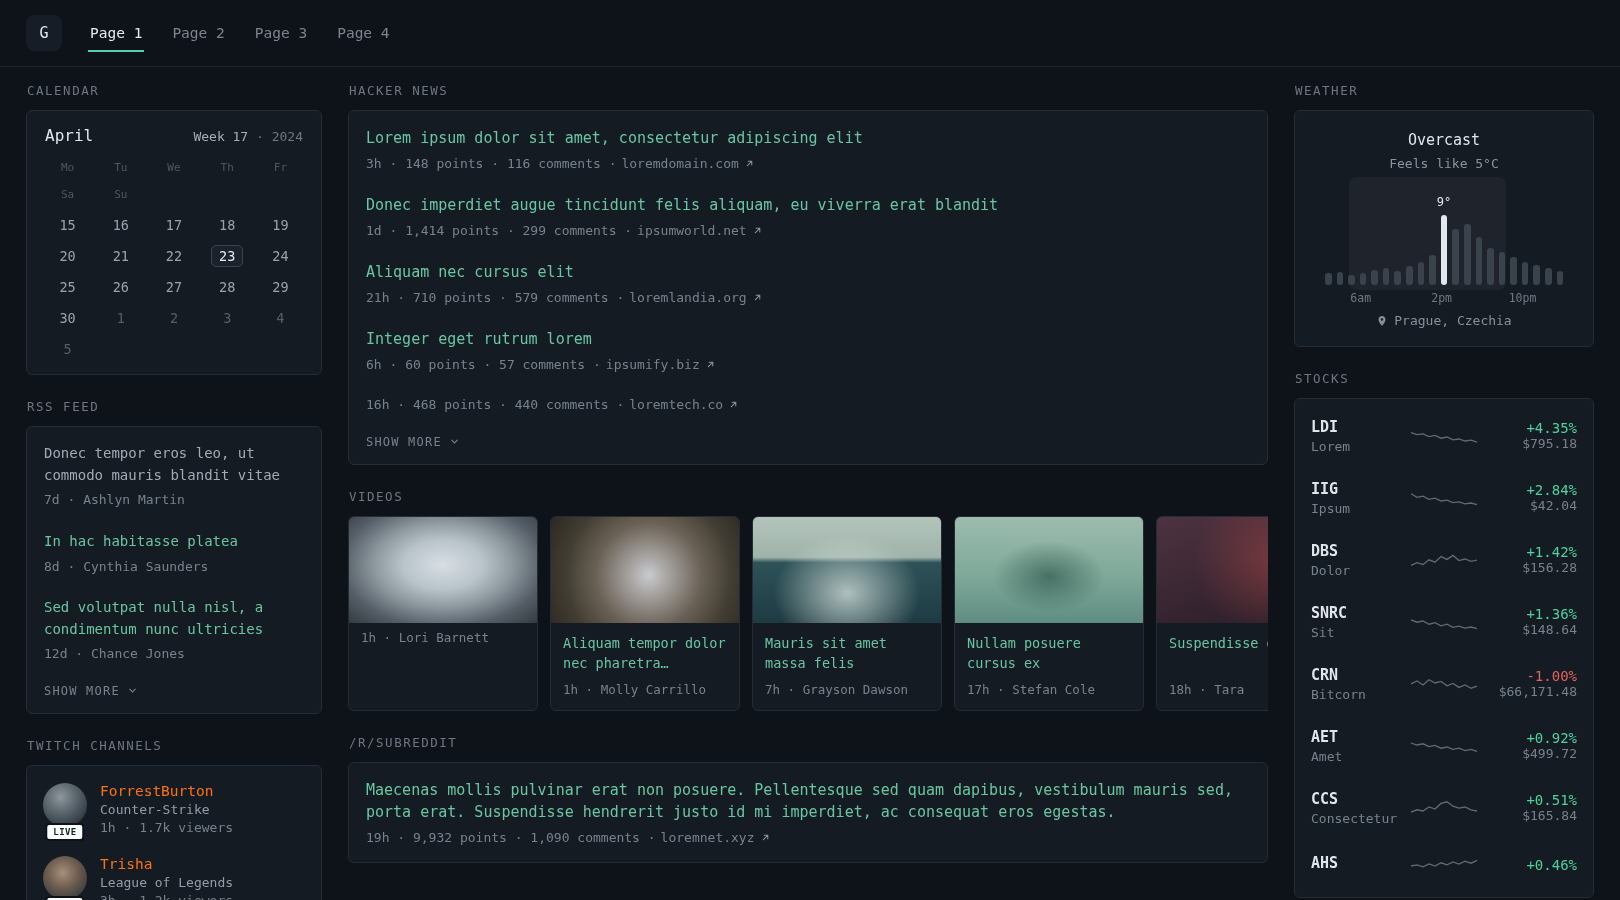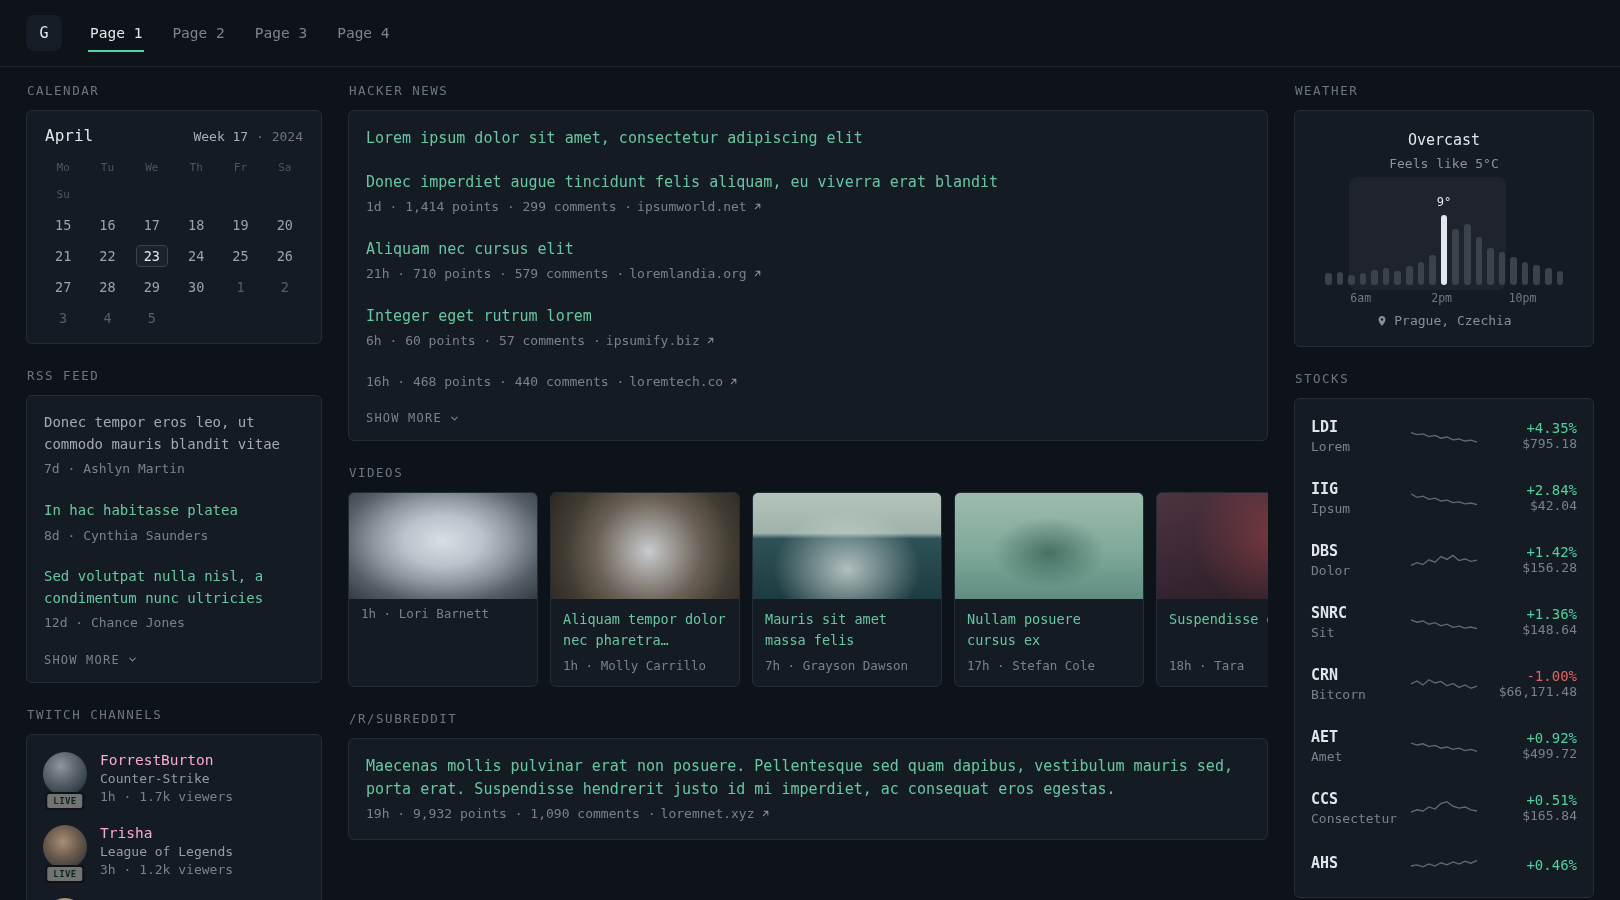--- a/index.html
+++ b/index.html
@@ -28,21 +28,21 @@
             color:#6d7681; margin:0 0 12px 1px; text-transform:uppercase; }
   .card { background:#151b23; border:1px solid #242c36; border-radius:6px; }
 
   
   .cal-card { padding:15px 14px 10px; }
   .cal-head { display:flex; justify-content:space-between; align-items:baseline;
               padding:0 4px 10px; }
   .cal-month { font-size:16px; color:#e1e6ec; }
   .cal-week { font-size:13px; color:#a6aeb8; }
   .cal-week .sep,.cal-week .yr { color:#6d7681; }
-  .cal-grid { display:grid; grid-template-columns:repeat(6,1fr); }
+  .cal-grid { display:grid; grid-template-columns:repeat(5,1fr); }
   .cal-dow { text-align:center; font-size:11px; color:#4e565f; padding:6px 0 8px; }
   .cal-cell { height:31px; display:flex; align-items:center; justify-content:center;
               font-size:13.5px; color:#9aa3ad; cursor:pointer; }
   .cal-cell span { padding:2px 7px; border:1px solid transparent; border-radius:5px; }
   .cal-cell.dim { color:#565e68; }
   .cal-cell.selected span { border-color:#3a434f; background:#1b222c; color:#e4e9ef; }
 
   
   .list-card { padding:16px 17px 15px; }
   .feed-item { margin-bottom:21px; }
@@ -59,25 +59,25 @@
   
   .tw-card { padding:17px 16px; }
   .tw-item { display:flex; gap:13px; margin-bottom:21px; cursor:pointer; }
   .tw-item:last-child { margin-bottom:0; }
   .tw-avwrap { position:relative; width:44px; flex:none; }
   .tw-avatar { width:44px; height:44px; border-radius:50%; }
   .tw-avatar.av1 { background:radial-gradient(circle at 40% 32%,#8e979c 0%,#5c676e 38%,#2e3a43 78%,#1f2a32 100%); }
   .tw-avatar.av2 { background:radial-gradient(circle at 45% 38%,#a78f7a 0%,#6e5d4e 42%,#35393f 82%); }
   .tw-avatar.av3 { background:radial-gradient(circle at 45% 33%,#d8c6a8 0%,#a08b6f 42%,#4a4440 82%); }
   .tw-live { display:none; position:absolute; left:50%; bottom:-6px; transform:translateX(-50%);
-             background:#737373; color:#0a2b1c; font-size:9px; font-weight:bold;
+             background:#ffffff; color:#0a2b1c; font-size:9px; font-weight:bold;
              letter-spacing:.05em; padding:2px 6px; border-radius:4px;
              border:2px solid #0e1319; }
   .tw-live.show { display:block; }
-  .tw-name { color:#f9a8d4; font-size:14.5px; }
+  .tw-name { color:#f97316; font-size:14.5px; }
   .tw-game { color:#949da7; font-size:13px; margin-top:3px; }
   .tw-meta { color:#78828c; font-size:13px; margin-top:3px; }
 
   
   .video-row { display:flex; gap:12px; overflow:hidden; }
   .video-card { width:190px; flex:none; background:#151b23; border:1px solid #242c36;
                 border-radius:6px; overflow:hidden; cursor:pointer; }
   .vthumb { height:106px; width:100%; }
   .vthumb.t1 { background:radial-gradient(ellipse at 50% 45%,#d8dfe3 0%,#b9c3ca 30%,#8d979e 52%,#555e66 76%,#333a41 100%); }
   .vthumb.t2 { background:radial-gradient(circle at 52% 55%,#c8cbce 0%,#9c9894 22%,#6b6257 46%,#433e33 72%,#2b2823 100%); }
@@ -335,20 +335,29 @@
 
   <section class="col">
 
     <div class="widget">
       <h2 class="wtitle">HACKER NEWS</h2>
       <div class="card list-card big">
         <div>
 
             <div class="feed-item">
               <a class="feed-title">Lorem ipsum dolor sit amet, consectetur adipiscing elit</a>
+              <div class="feed-meta">
+                <span>3h · 148 points · 116 comments ·</span>
+                <span>loremdomain.com</span>
+                <span class="icon">
+                  <svg width="11" height="11" viewBox="0 0 24 24">
+                    <path d="M7 17L17 7M9 7h8v8" stroke="#8a939d" stroke-width="2.2" fill="none" stroke-linecap="round" stroke-linejoin="round"></path>
+                  </svg>
+                </span>
+              </div>
             </div>
 
             <div class="feed-item">
               <a class="feed-title">Donec imperdiet augue tincidunt felis aliquam, eu viverra erat blandit</a>
               <div class="feed-meta">
                 <span>1d · 1,414 points · 299 comments ·</span>
                 <span>ipsumworld.net</span>
                 <span class="icon">
                   <svg width="11" height="11" viewBox="0 0 24 24">
                     <path d="M7 17L17 7M9 7h8v8" stroke="#8a939d" stroke-width="2.2" fill="none" stroke-linecap="round" stroke-linejoin="round"></path>

